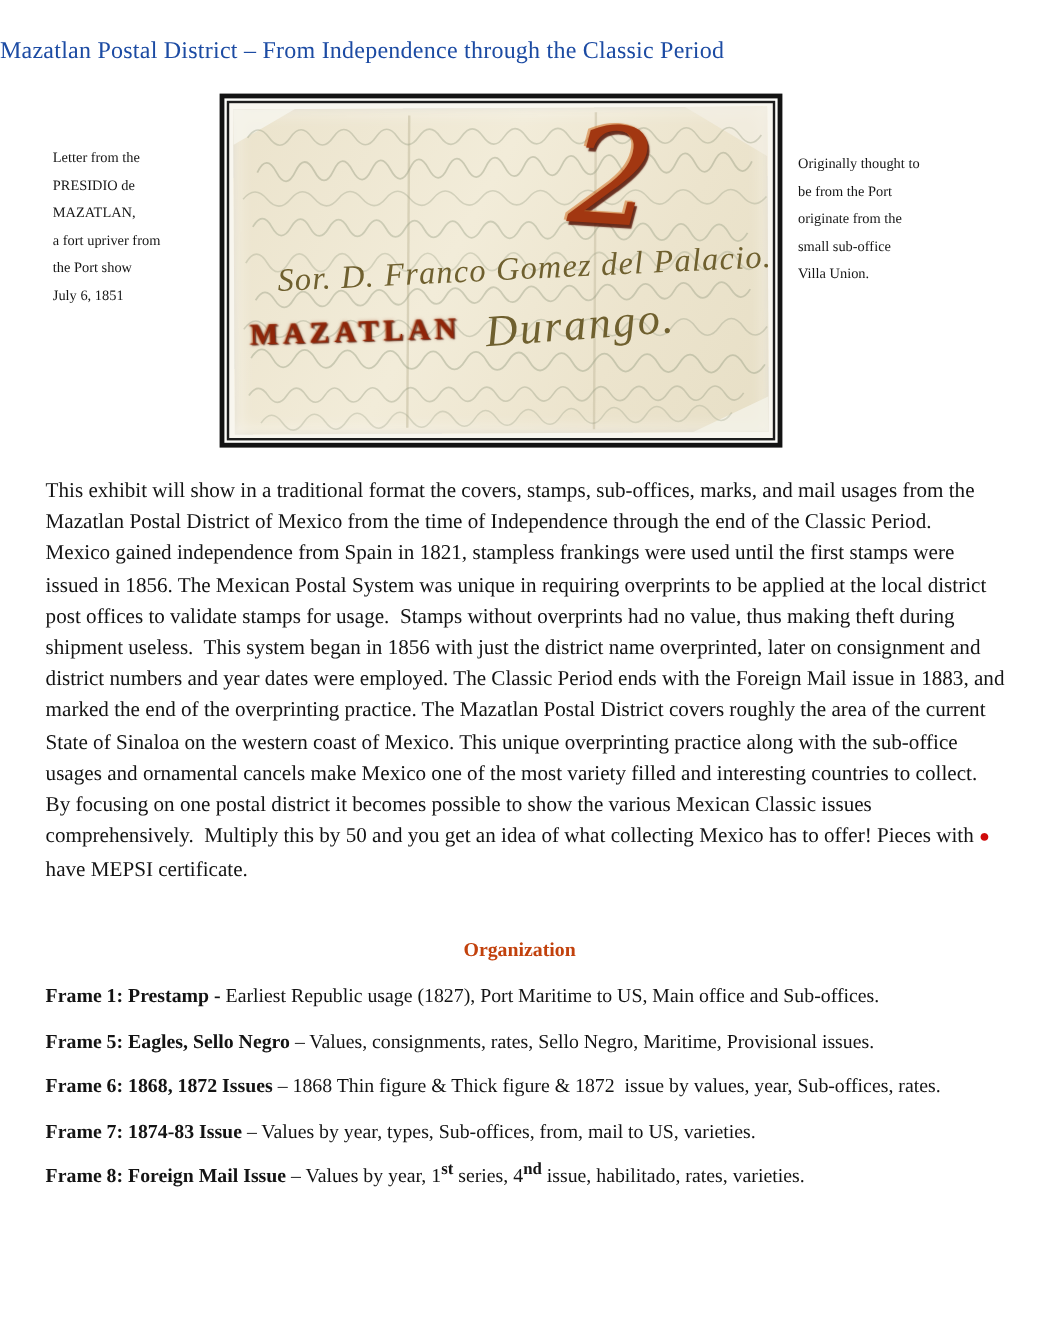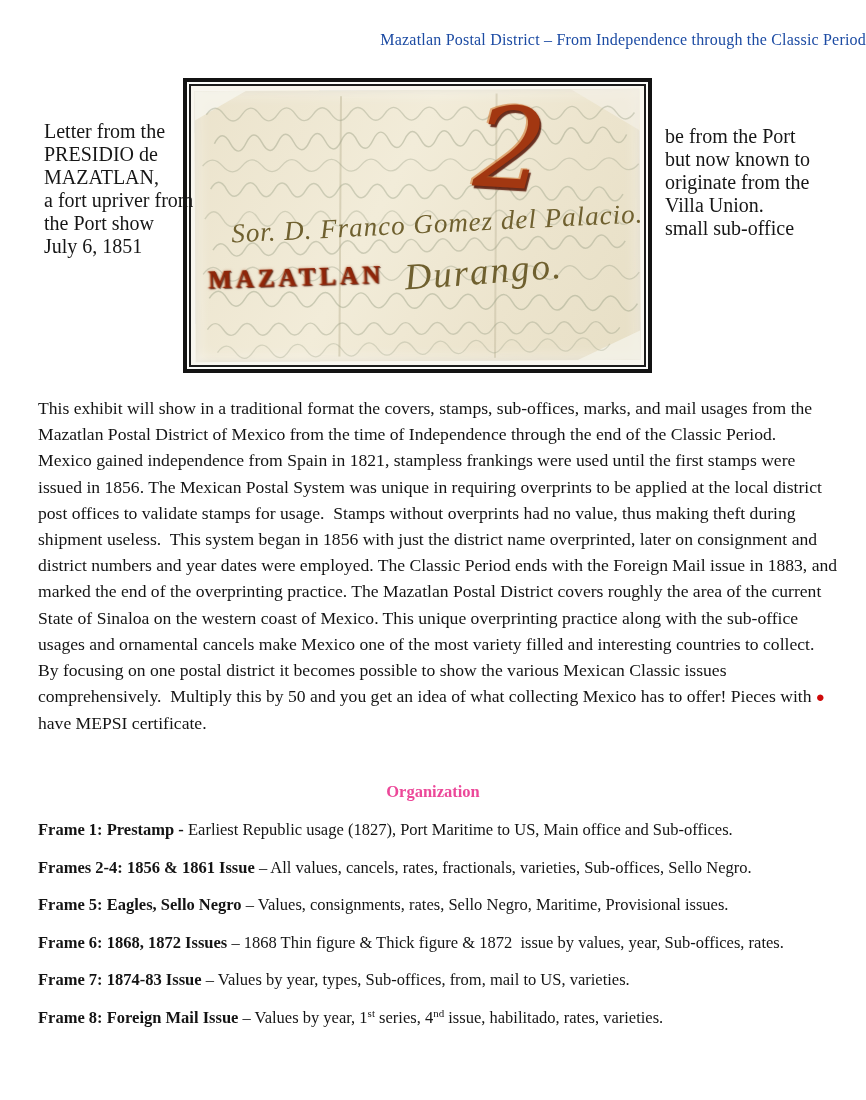--- a/index.html
+++ b/index.html
@@ -6,21 +6,21 @@
   html,body { background:#ffffff; }
   body { font-family:"Liberation Serif", serif; color:#1b1b1b; }
   .page {
     position:relative; width:866px; height:1100px;
     background:#ffffff; margin:0 auto; overflow:hidden;
   }
 
   
   .title {
     position:absolute; top:31px; left:0; width:100%;
-    text-align:right; font-size:16px; color:#1c4ba3;
+    text-align:left; font-size:20px; color:#1c4ba3;
     letter-spacing:0.2px;
   }
 
   
   .figure {
     position:absolute; left:183px; top:78px; width:469px; height:295px;
     border:4px solid #131313; padding:2px; background:#fdfdfb;
   }
   .figure-inner {
     width:100%; height:100%;
@@ -52,45 +52,45 @@
   }
   .postmark {
     position:absolute; left:3%; top:64%;
     font-weight:bold; font-size:25px; letter-spacing:4px; color:#8f2509;
     transform:rotate(-1.5deg);
     text-shadow:1px 1px 1px rgba(70,16,3,.8), -1px 0 1px rgba(180,80,30,.6), 0 0 3px rgba(150,50,15,.5);
     filter:blur(.3px);
   }
 
   
-  .caption { position:absolute; font-size:20px; line-height:23px; color:#161616; }
+  .caption { position:absolute; font-size:12px; line-height:23px; color:#161616; }
   .caption-left  { left:44px;  top:120px; width:150px; }
   .caption-right { left:665px; top:125px; width:190px; }
   .u { }
 
   
   .intro {
     position:absolute; left:38px; top:395px; width:800px;
     font-size:17.6px; line-height:26.2px; color:#141414;
     white-space:pre-wrap;
   }
   .mepsi-dot { color:#cf0a0a; font-size:15px; }
 
   
   .org-heading {
     position:absolute; top:782px; left:0; width:100%;
-    text-align:center; font-weight:bold; font-size:16.5px; color:#ec4899;
+    text-align:center; font-weight:bold; font-size:16.5px; color:#c2410c;
   }
   .frames {
     position:absolute; left:38px; top:819px; width:806px;
     font-size:16.5px; color:#141414;
   }
   .frame-row { line-height:22px; margin-bottom:15.5px; white-space:pre-wrap; }
   .frame-row b { font-weight:bold;margin-top:20px; }
-  .frame-row sup { font-size:11px; vertical-align:super; line-height:0; }
+  .frame-row sup { font-size:14px; vertical-align:super; line-height:0;font-weight:bold; }
 </style>
 </head>
 <body>
 
 <div class="page">
 
   <div class="title">Mazatlan Postal District – From Independence through the Classic Period</div>
 
   <div class="figure">
     <div class="figure-inner">
@@ -125,33 +125,32 @@
   <div class="caption caption-left">
     <div>Letter from the</div>
     <div><span class="u">PRESIDIO</span><span> de</span></div>
     <div>MAZATLAN,</div>
     <div>a fort upriver from</div>
     <div>the Port show</div>
     <div>July 6, 1851</div>
   </div>
 
   <div class="caption caption-right">
+    <div>Originally thought to</div>
     <div>be from the Port</div>
-    <div>but now known to</div>
     <div>originate from the</div>
+    <div>small sub-office</div>
     <div>Villa Union.</div>
-    <div>small sub-office</div>
   </div>
 
   <div class="intro"><span>This exhibit will show in a traditional format the covers, stamps, sub-offices, marks, and mail usages from the Mazatlan Postal District of Mexico from the time of Independence through the end of the Classic Period.  Mexico gained independence from Spain in 1821, stampless frankings were used until the first stamps were issued in 1856. The Mexican Postal System was unique in requiring overprints to be applied at the local district post offices to validate stamps for usage.  Stamps without overprints had no value, thus making theft during shipment useless.  This system began in 1856 with just the district name overprinted, later on consignment and district numbers and year dates were employed. The Classic Period ends with the Foreign Mail issue in 1883, and marked the end of the overprinting practice. The Mazatlan Postal District covers roughly the area of the current State of Sinaloa on the western coast of Mexico. This unique overprinting practice along with the sub-office usages and ornamental cancels make Mexico one of the most variety filled and interesting countries to collect.  By focusing on one postal district it becomes possible to show the various Mexican Classic issues comprehensively.  Multiply this by 50 and you get an idea of what collecting Mexico has to offer! Pieces with </span><span class="mepsi-dot">●</span><span> have MEPSI certificate.</span></div>
 
   <div class="org-heading">Organization</div>
 
   <div class="frames">
     <div class="frame-row"><b>Frame 1: Prestamp -</b><span> Earliest Republic usage (1827), Port Maritime to US, Main office and Sub-offices.</span></div>
-    <div class="frame-row"><b>Frames 2-4: 1856 &amp; 1861 Issue</b><span> – All values, cancels, rates, fractionals, varieties, Sub-offices, Sello Negro.</span></div>
     <div class="frame-row"><b>Frame 5: Eagles, Sello Negro</b><span> – Values, consignments, rates, Sello Negro, Maritime, Provisional issues.</span></div>
     <div class="frame-row"><b>Frame 6: 1868, 1872 Issues</b><span> – 1868 Thin figure &amp; Thick figure &amp; 1872  issue by values, year, Sub-offices, rates.</span></div>
     <div class="frame-row"><b>Frame 7: 1874-83 Issue</b><span> – Values by year, types, Sub-offices, from, mail to US, varieties.</span></div>
     <div class="frame-row"><b>Frame 8: Foreign Mail Issue</b><span> – Values by year, 1</span><sup>st</sup><span> series, 4</span><sup>nd</sup><span> issue, habilitado, rates, varieties.</span></div>
   </div>
 
 </div>
 
 </body></html>

